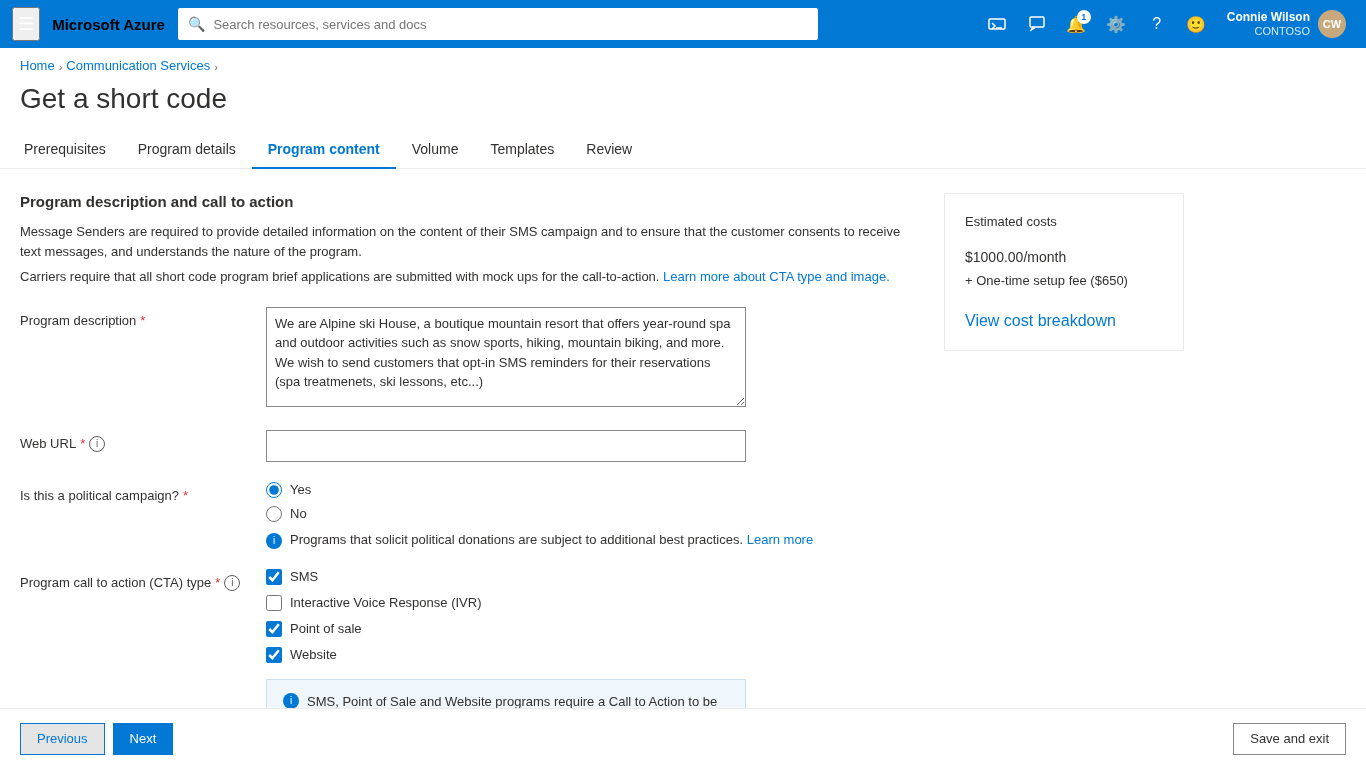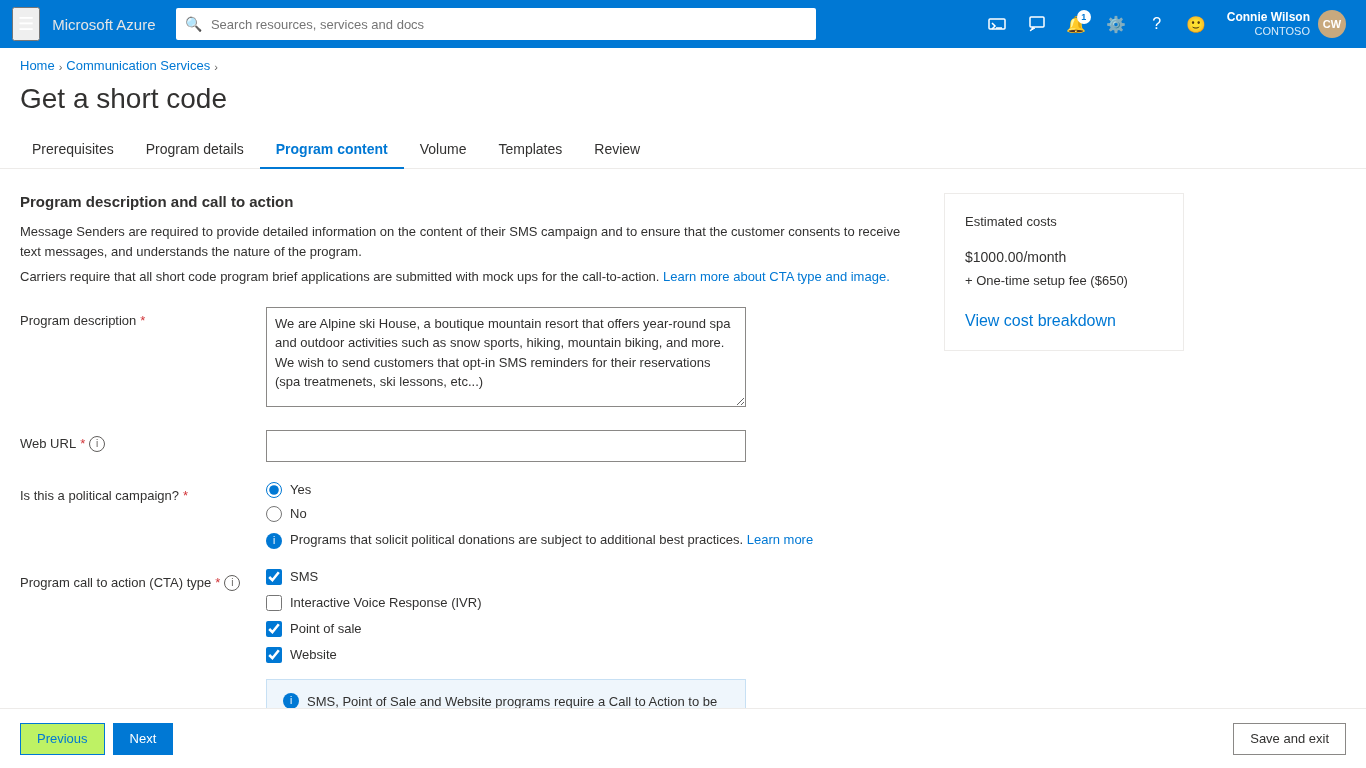--- a/index.html
+++ b/index.html
@@ -8,21 +8,21 @@
     
     .topbar {
       background: #0078d4;
       height: 48px;
       display: flex;
       align-items: center;
       padding: 0 12px;
       gap: 12px;
     }
     .topbar-hamburger { color: #fff; font-size: 18px; cursor: pointer; padding: 4px; }
-    .topbar-logo { color: #e5e5e5; font-weight: 400; font-size: 15px; margin-right: 8px; white-space: nowrap; }
+    .topbar-logo { color: #000000; font-weight: 700; font-size: 15px; margin-right: 1px; white-space: nowrap; }
     .topbar-search {
       flex: 1;
       max-width: 640px;
       background: #fff;
       border-radius: 2px;
       display: flex;
       align-items: center;
       padding: 0 10px;
       height: 32px;
       gap: 8px;
@@ -109,21 +109,21 @@
       font-size: 28px;
       font-weight: 400;
       padding: 4px 20px 16px;
       color: #323130;
     }
 
     
     .tabs {
       display: flex;
       border-bottom: 1px solid #edebe9;
-      padding: 0 16px;
+      padding: 0 8px;
       gap: 0;
     }
     .tab-item {
       padding: 10px 16px;
       font-size: 14px;
       color: #323130;
       cursor: pointer;
       border-bottom: 2px solid transparent;
       margin-bottom: -1px;
       white-space: nowrap;
@@ -304,21 +304,21 @@
       border-top: 1px solid #edebe9;
       display: flex;
       align-items: center;
       padding: 0 20px;
       gap: 8px;
     }
     .btn-outline {
       height: 32px;
       padding: 0 16px;
       border: 1px solid #0078d4;
-      background: #bef264;
+      background: #e5e5e5;
       color: #0078d4;
       font-size: 13px;
       cursor: pointer;
       font-family: inherit;
     }
     .btn-primary {
       height: 32px;
       padding: 0 16px;
       border: 1px solid #0078d4;
       background: #0078d4;

